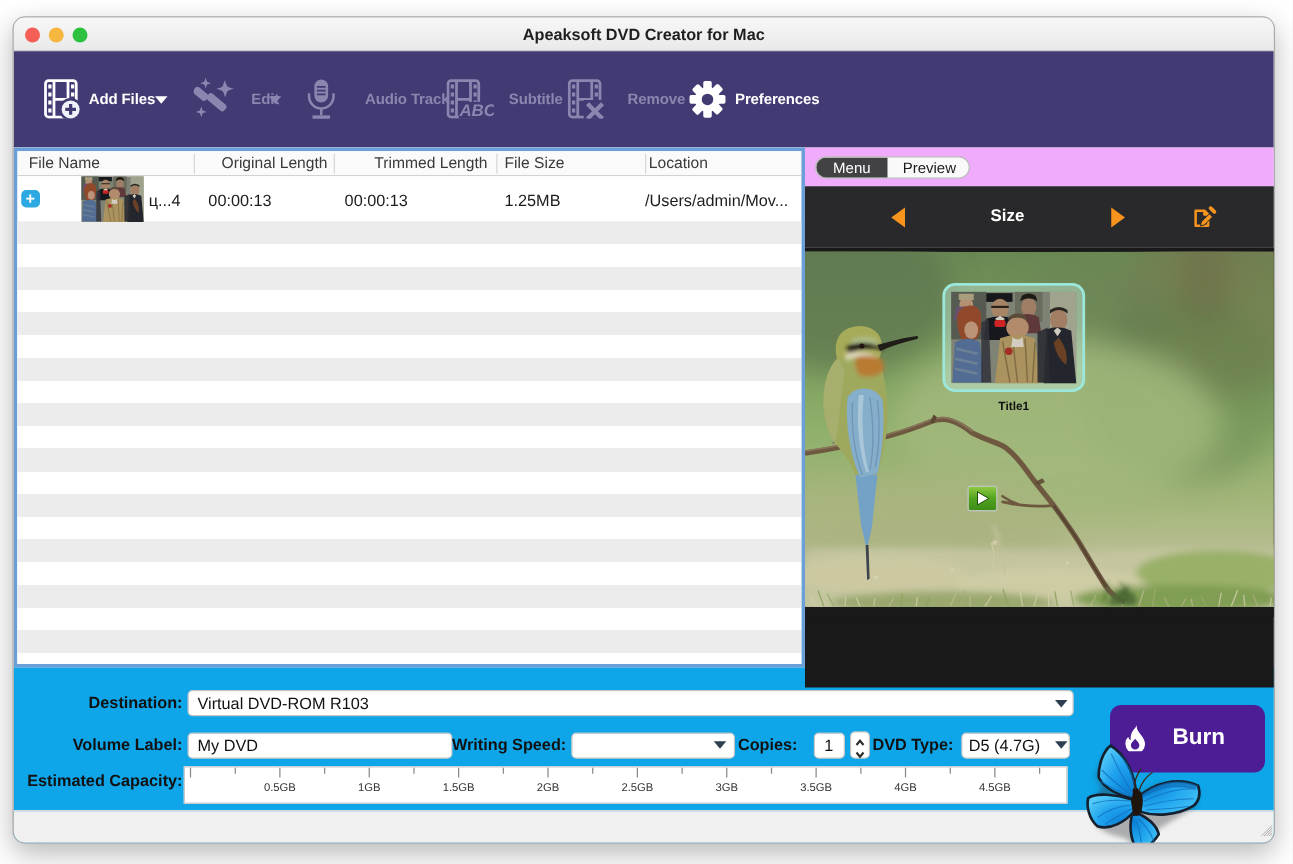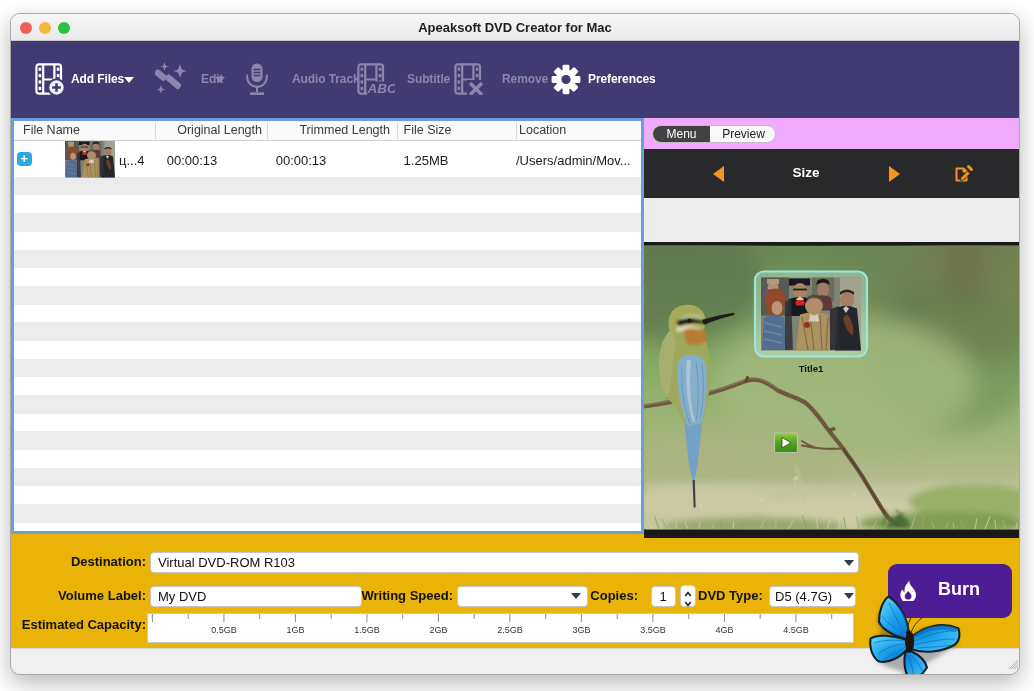--- a/index.html
+++ b/index.html
@@ -29,24 +29,24 @@
     background:#fafafa; border-bottom:1px solid #d2d2d2; font-size:12.5px; color:#3a3a3a; }
   .hsep { position:absolute; top:2px; height:16px; width:1px; background:#d8d8d8; }
   #lrows { position:absolute; left:0; top:20px; width:627px; height:390.5px; background:#fff; }
   #stripes { position:absolute; left:0; top:36.7px; width:627px; height:353.8px;
     background:repeating-linear-gradient(to bottom, #ececec 0px, #ececec 18.5px, #fff 18.5px, #fff 36.35px); }
   .cell { position:absolute; font-size:13px; color:#1c1c1c; }
   
   #rpanel { position:absolute; left:633px; top:103.5px; width:377px; height:420px; z-index:2; }
   #tabbar { position:absolute; left:0; top:0; width:100%; height:31px; background:#f0abfc; }
   #darkbar { position:absolute; left:0; top:31px; width:100%; height:49.5px; background:#29292b; }
-  #imgarea { position:absolute; left:0; top:80.5px; width:100%; height:296px; background:#191919;margin-top:44px; }
+  #imgarea { position:absolute; left:0; top:80.5px; width:100%; height:352px; background:#191919; }
   #nomenu { position:absolute; left:0; top:376.5px; width:100%; height:43.5px; background:#f1f1f1; border-bottom:1px solid #dadada; }
   
-  #bottom { position:absolute; left:0; top:520px; width:1010px; height:142px; background:#eab308; }
+  #bottom { position:absolute; left:0; top:520px; width:1010px; height:142px; background:#0ea5e9; }
   .lbl { position:absolute; font-size:13px; font-weight:600; color:#111; text-align:right; }
   .inp { position:absolute; background:#fff; border:1px solid #c6c6c6; border-radius:4px;
     font-size:13px; color:#111; }
   .darr { position:absolute; width:0; height:0; border-left:5.5px solid transparent;
     border-right:5.5px solid transparent; border-top:6.5px solid #2c3e50; }
   #burn { position:absolute; left:877px; top:550px; width:124px; height:54px;
     border-radius:9px; background:#4c1d95; }
   #burntxt { position:absolute; left:50px; top:15px; font-size:18px; font-weight:bold; color:#fff; }
 </style>
 </head>

